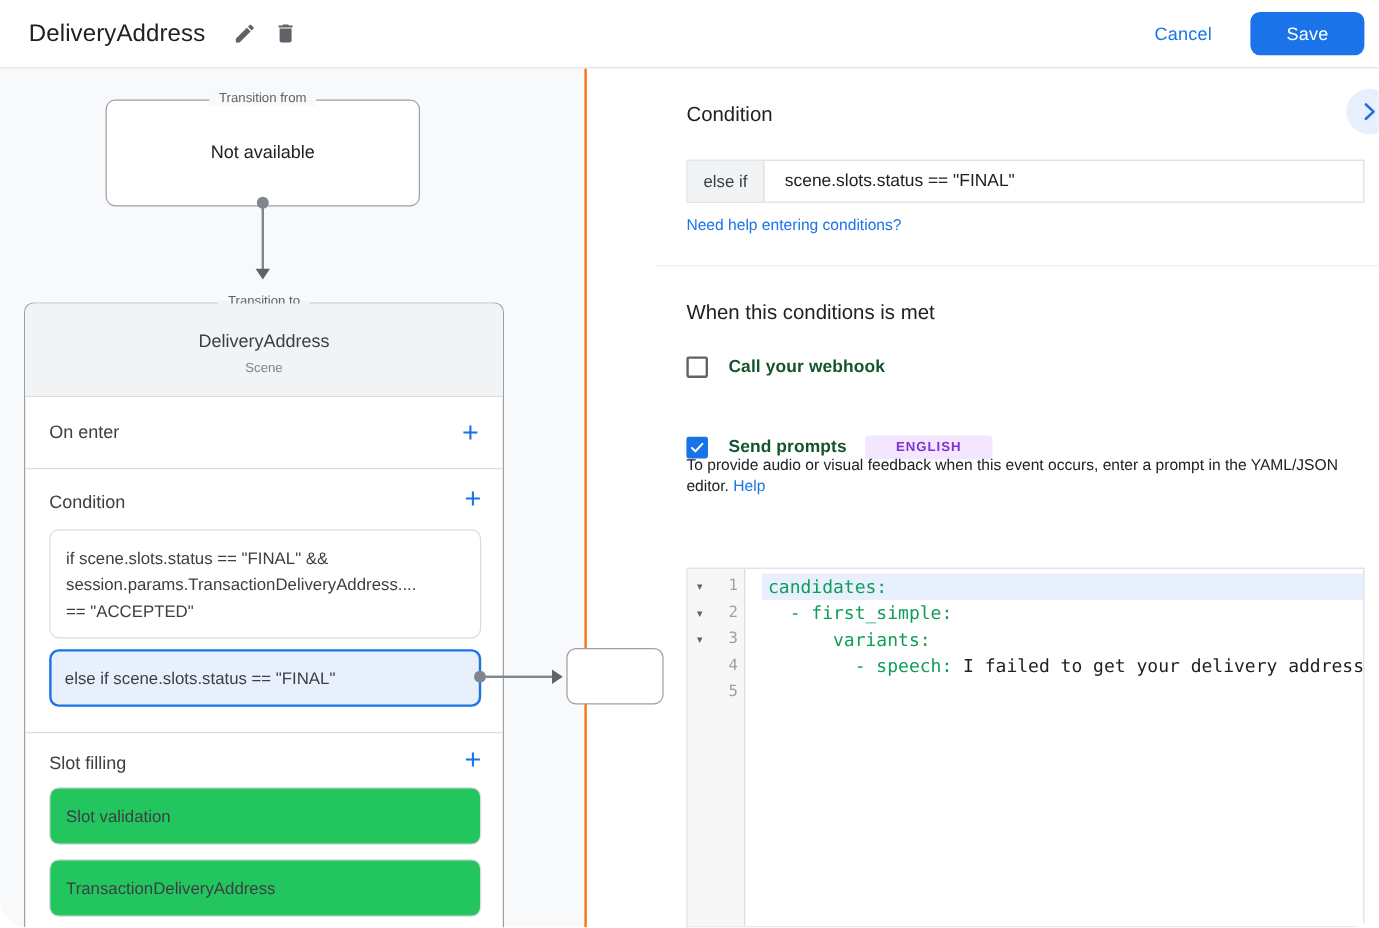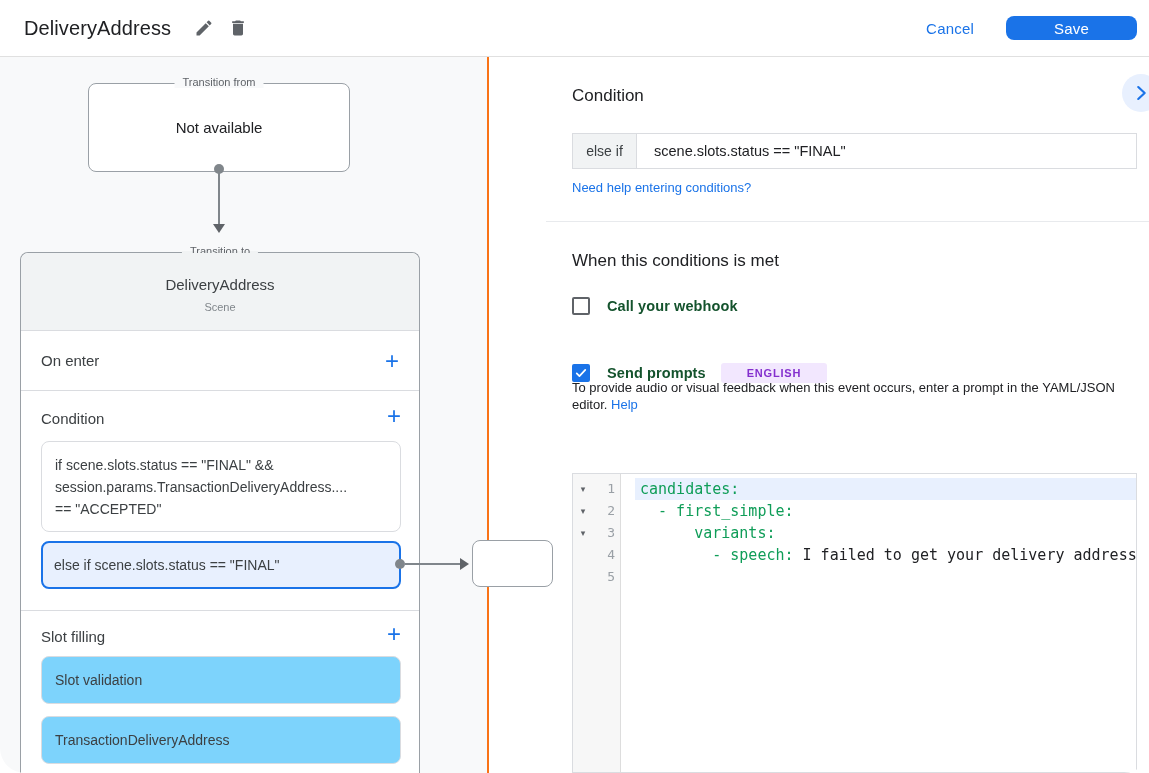--- a/index.html
+++ b/index.html
@@ -23,21 +23,21 @@
   }
   .icon-btn.first { margin-left:16px; }
   .icon-btn svg { fill:#5f6368; }
   .header-actions { margin-left:auto; display:flex; align-items:center; gap:10px; }
   .btn-text {
     background:none; border:none; color:var(--accent,#1a73e8); font-family:inherit;
     font-size:15px; font-weight:500; padding:8px 22px; cursor:pointer; letter-spacing:.2px;
   }
   .btn-filled {
     background:var(--accent,#1a73e8); border:none; color:#fff; font-family:inherit;
-    font-size:15px; font-weight:500; padding:0 48px; height:24px; border-radius:8px;
+    font-size:15px; font-weight:500; padding:0 30px; height:36px; border-radius:8px;
     cursor:pointer; letter-spacing:.2px;
   }
 
   
   .body { position:absolute; left:0; top:57px; width:1149px; height:716px; }
 
   
   .canvas {
     position:absolute; left:0; top:0; width:489px; height:716px;
     background:#f8f9fa; border-right:2px solid #f97316;
@@ -96,21 +96,21 @@
   }
   .cond-box-1 { top:188px; height:91px; padding:12px 13px 0; line-height:22px; }
   .cond-box-2 {
     top:288px; height:48px; background:var(--selected-bg,#e8f0fe);
     border:2px solid var(--accent,#1a73e8); display:flex; align-items:center; padding:0 11px;
   }
   .card-divider { position:absolute; left:0; top:357px; width:100%; height:1px; background:#dadce0; }
   .lbl-slots { position:absolute; left:20px; top:375px; }
   .add-slots { top:371px; }
   .slot-box {
-    position:absolute; left:20px; width:360px; height:48px; background:#7dd3fc;
+    position:absolute; left:20px; width:360px; height:48px; background:#22c55e;
     border:1px solid #dadce0; border-radius:8px; display:flex; align-items:center;
     padding:0 13px; font-size:14px; color:#3c4043; cursor:pointer;
   }
   .slot-box-1 { top:403px; }
   .slot-box-2 { top:463px; }
 
   .dot-h { left:395px; top:502px; z-index:6; }
   .line-h { position:absolute; left:405px; top:506px; width:56px; height:2px; background:#80868b; z-index:6; }
   .arrow-right {
     position:absolute; left:460px; top:501px; width:0; height:0; z-index:6;

